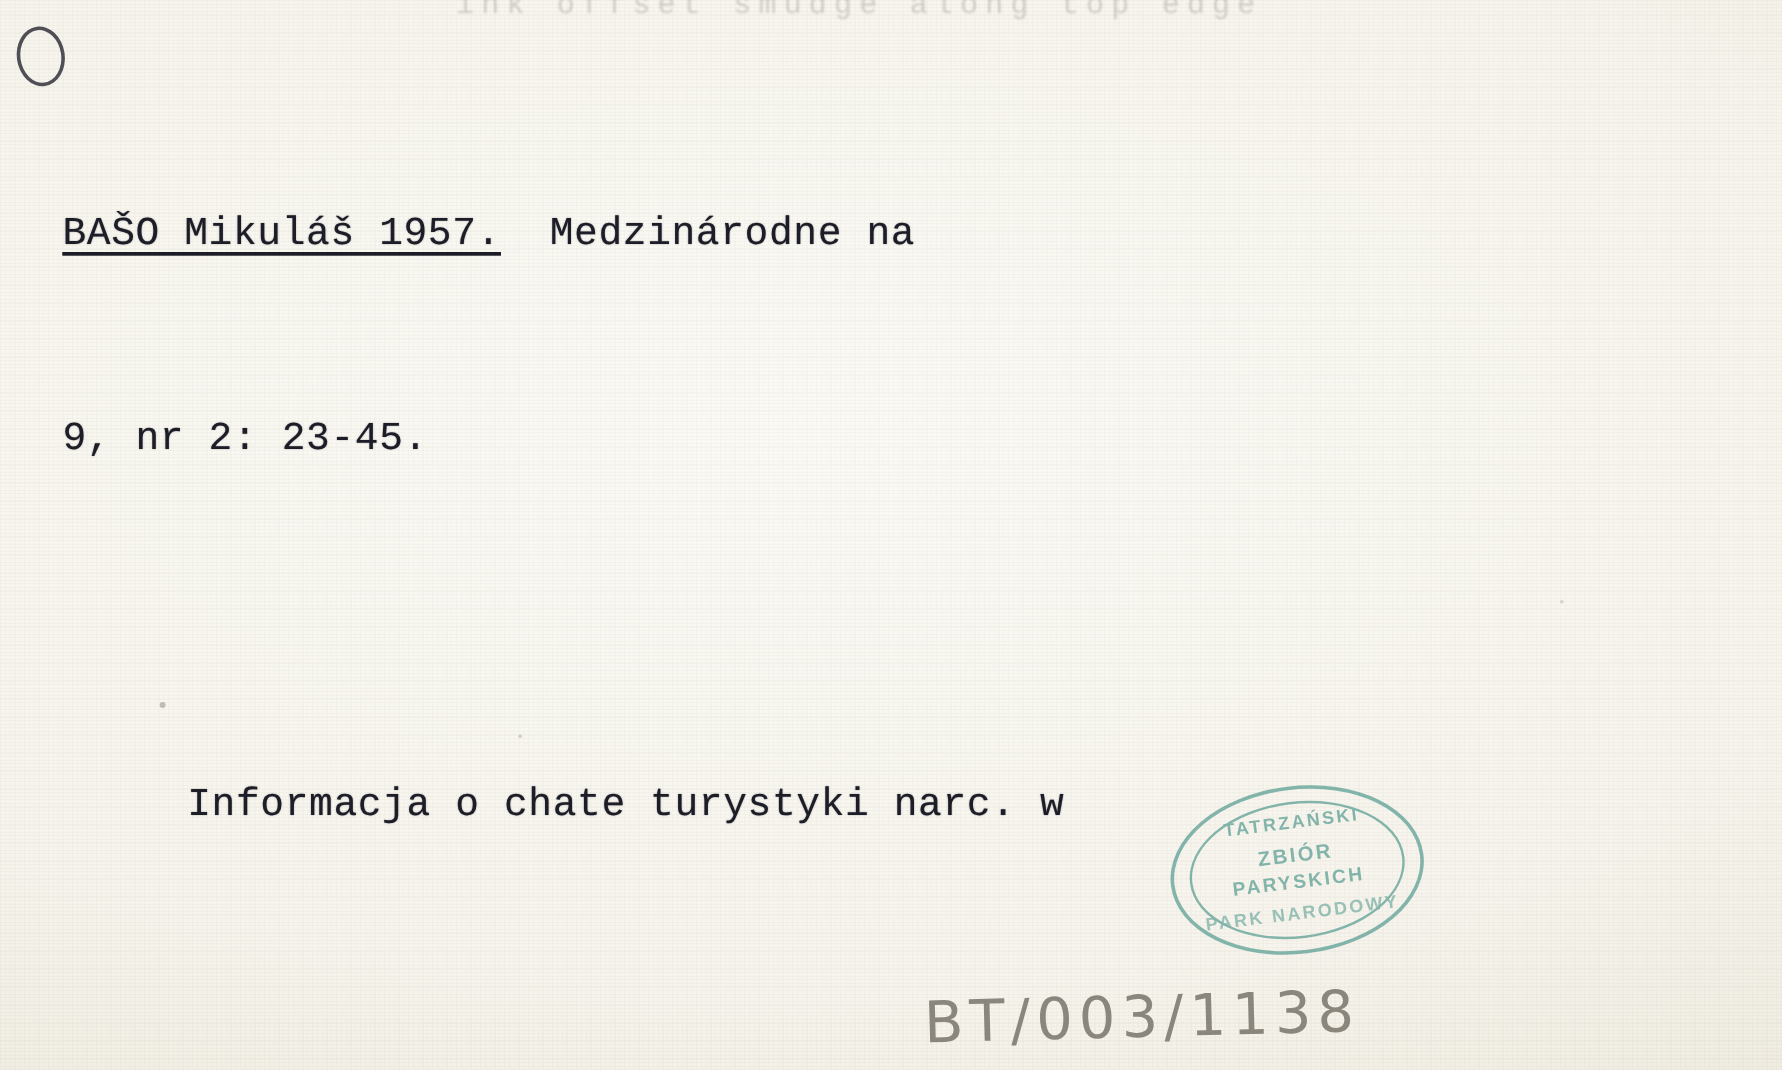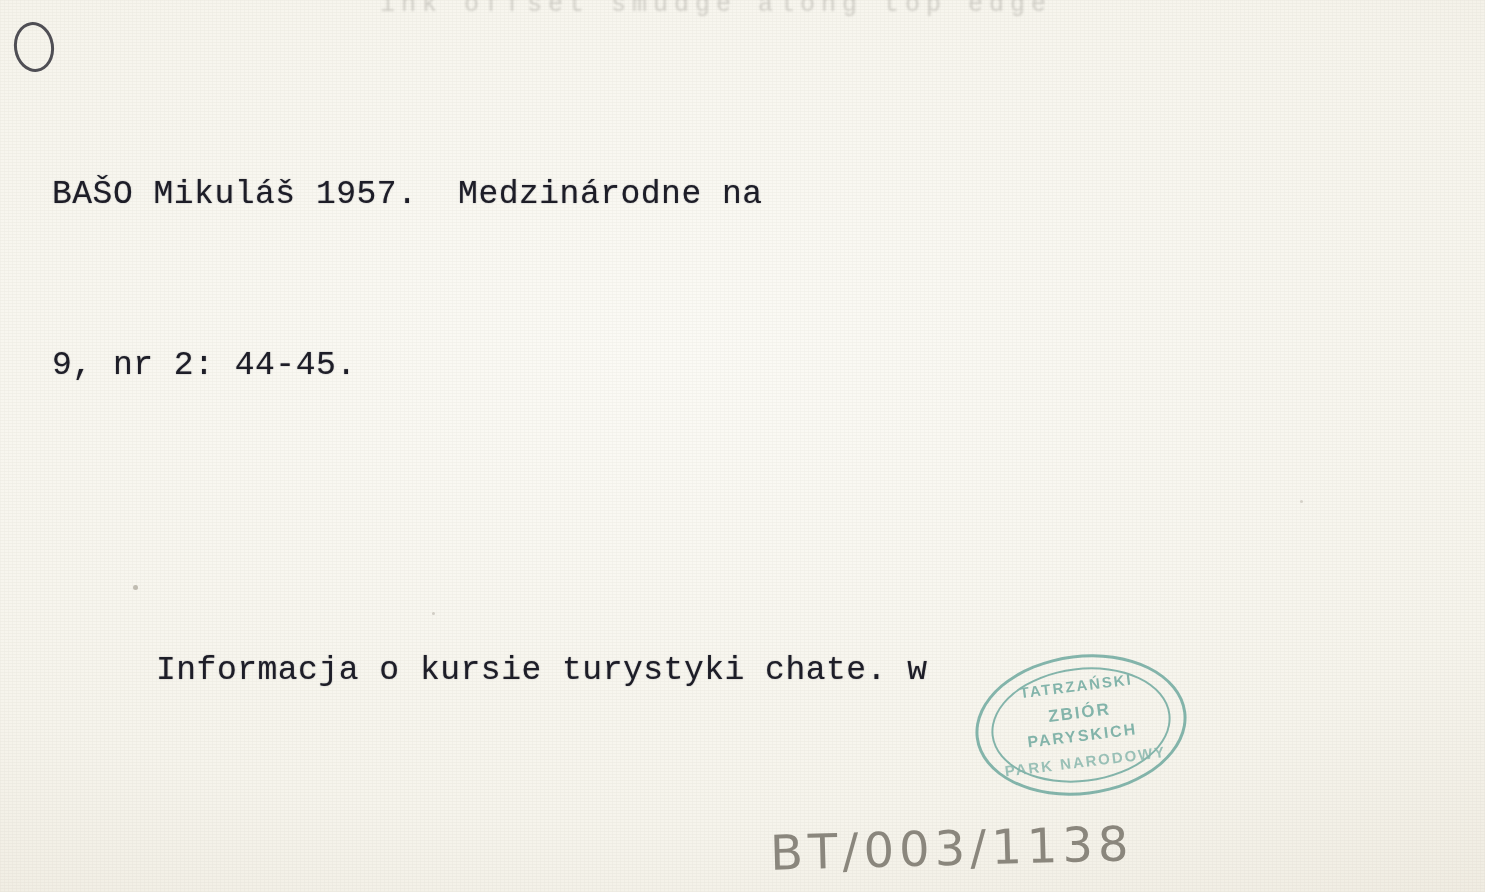--- a/index.html
+++ b/index.html
@@ -78,20 +78,21 @@
     text-shadow: 0 0 1.2px rgba(35,35,50,.55);
   }
   .line {
     display: block;
     white-space: pre;
   }
   .indent {
     padding-left: 104px;
   }
   .underline-seg {
+    text-decoration: underline;
     text-underline-offset: 7px;
     text-decoration-thickness: 3px;
   }
   .para-gap {
     height: 20px;
   }
 
   
   .stamp {
     position: absolute;
@@ -158,23 +159,23 @@
 <div class="card">
   <div class="paper-tone"></div>
   <div class="paper-noise"></div>
 
   <div class="top-smudge">ink offset smudge along top edge</div>
 
   <div class="punch-mark"></div>
 
   <div class="typed">
     <span class="line"><span class="underline-seg">BAŠO Mikuláš 1957.</span><span>  Medzinárodne na</span></span>
-    <span class="line">9, nr 2: 44-45.</span>
+    <span class="line">9, nr 2: 23-45.</span>
     <span class="line para-gap"> </span>
-    <span class="line indent">Informacja o kursie turystyki chate. w</span>
+    <span class="line indent">Informacja o chate turystyki narc. w</span>
     
   </div>
 
   <div class="stamp">
     <div class="ring"></div>
     <div class="ring inner"></div>
     <div class="st-text st1">TATRZAŃSKI</div>
     <div class="st-text st2">ZBIÓR</div>
     <div class="st-text st3">PARYSKICH</div>
     <div class="st-text st4">PARK NARODOWY</div>

